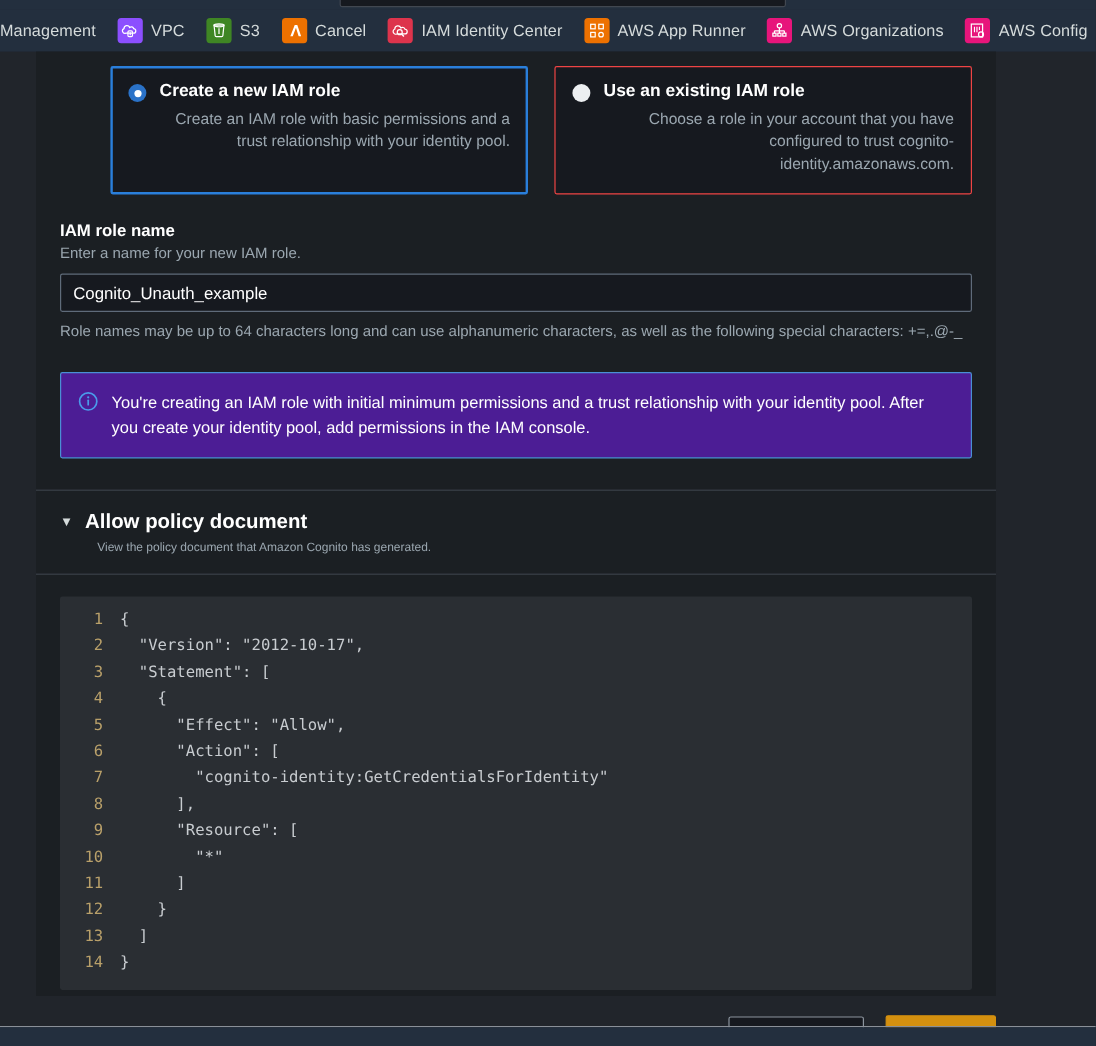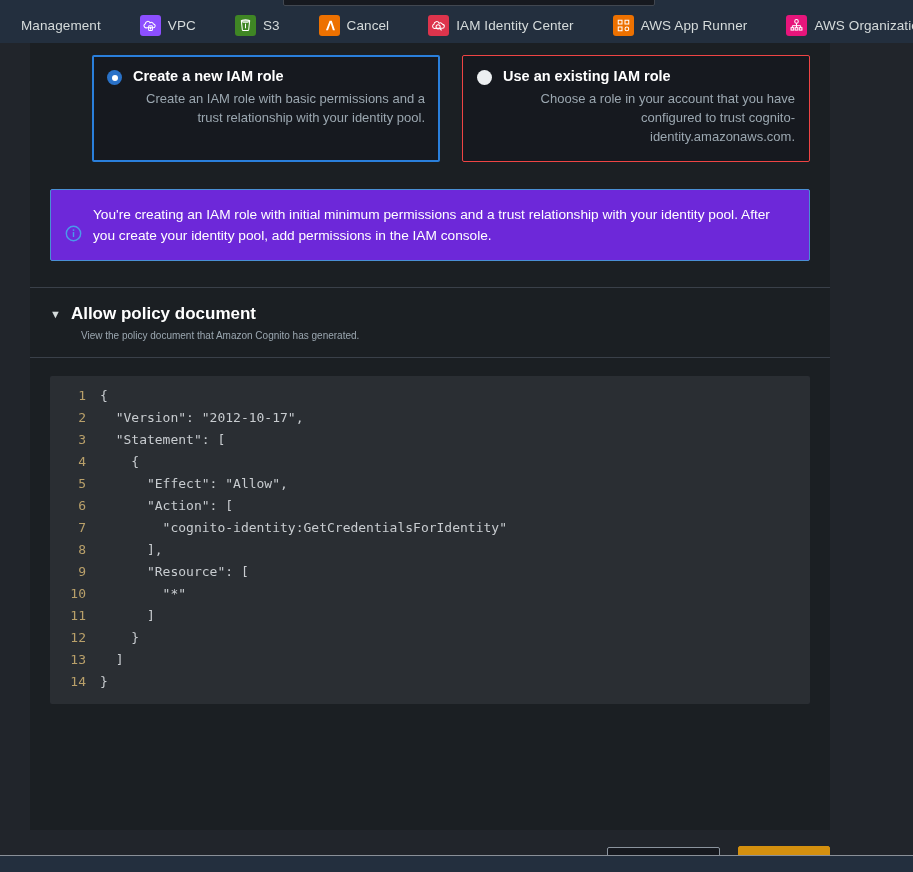--- a/index.html
+++ b/index.html
@@ -23,21 +23,21 @@
   
   #service-bar {
     position: absolute; left: 0; top: 8px; width: 913px; height: 35px;
     background: #232f3e;
     display: flex; align-items: center;
     overflow: hidden;
     white-space: nowrap;
   }
   .svc {
     display: flex; align-items: center; gap: 7px;
-    padding: 0 9px; height: 35px; flex: 0 0 auto; margin-left: 21px;
+    padding: 0 9px; height: 35px; flex: 0 0 auto;
   }
   .svc-label {
     color: #d5dbdb; font-size: 13.5px; letter-spacing: .1px;
   }
   .svc-icon {
     width: 21px; height: 21px; border-radius: 3px;
     display: flex; align-items: center; justify-content: center;
     flex: 0 0 auto;
   }
   .svc-icon svg { display: block; }
@@ -93,23 +93,23 @@
     margin-top: 10px; width: 760px; height: 32px;
     background: #16191f; border: 1px solid #5f6b7a; border-radius: 2px;
     color: #ffffff; font-size: 14px; font-family: "Liberation Sans", sans-serif;
     padding: 0 10px; outline: none;
   }
   .field-note { color: #9ba7b0; font-size: 12.5px; margin-top: 9px; }
 
   
   #alert {
     margin: 27px 20px 0 20px; width: 760px;
-    background: #6d28d9; border: 1px solid #4a8fd4; border-radius: 2px;
+    background: #4c1d95; border: 1px solid #4a8fd4; border-radius: 2px;
     padding: 14px 16px 14px 14px;
-    display: flex; gap: 11px; align-items: flex-end;
+    display: flex; gap: 11px; align-items: flex-start;
   }
   .info-icon { flex: 0 0 auto; margin-top: 1px; }
   #alert-text { color: #ffffff; font-size: 13.7px; line-height: 1.55; }
 
   .hr { height: 1px; background: #3a4049; width: 100%; }
 
   
   #policy-head { padding: 16px 20px 16px 20px; }
   #policy-toggle { display: flex; align-items: center; gap: 10px; cursor: pointer; }
   .caret { color: #d5dbdb; font-size: 11px; line-height: 1; }
@@ -282,20 +282,26 @@
       <div class="radio-card">
         <div class="radio-head">
           <span class="radio-dot off"></span>
           <span class="radio-title">Use an existing IAM role</span>
         </div>
         <div class="radio-desc">Choose a role in your account that you have configured to trust cognito-identity.amazonaws.com.</div>
       </div>
 
     </div>
 
+    <div id="role-block">
+      <div class="field-label">IAM role name</div>
+      <div class="field-hint">Enter a name for your new IAM role.</div>
+      <input id="role-input" type="text" value="Cognito_Unauth_example" style="">
+      <div class="field-note">Role names may be up to 64 characters long and can use alphanumeric characters, as well as the following special characters: +=,.@-_</div>
+    </div>
 
     <div id="alert">
       <span class="info-icon">
         <svg width="17" height="17" viewBox="0 0 18 18">
             <circle cx="9" cy="9" r="7.6" fill="none" stroke="#4a9bea" stroke-width="1.5"></circle>
             <circle cx="9" cy="5.4" r="1" fill="#4a9bea"></circle>
             <rect x="8.25" y="7.3" width="1.5" height="5.4" rx=".6" fill="#4a9bea"></rect>
           </svg>
       </span>
       <div id="alert-text">You're creating an IAM role with initial minimum permissions and a trust relationship with your identity pool. After you create your identity pool, add permissions in the IAM console.</div>

